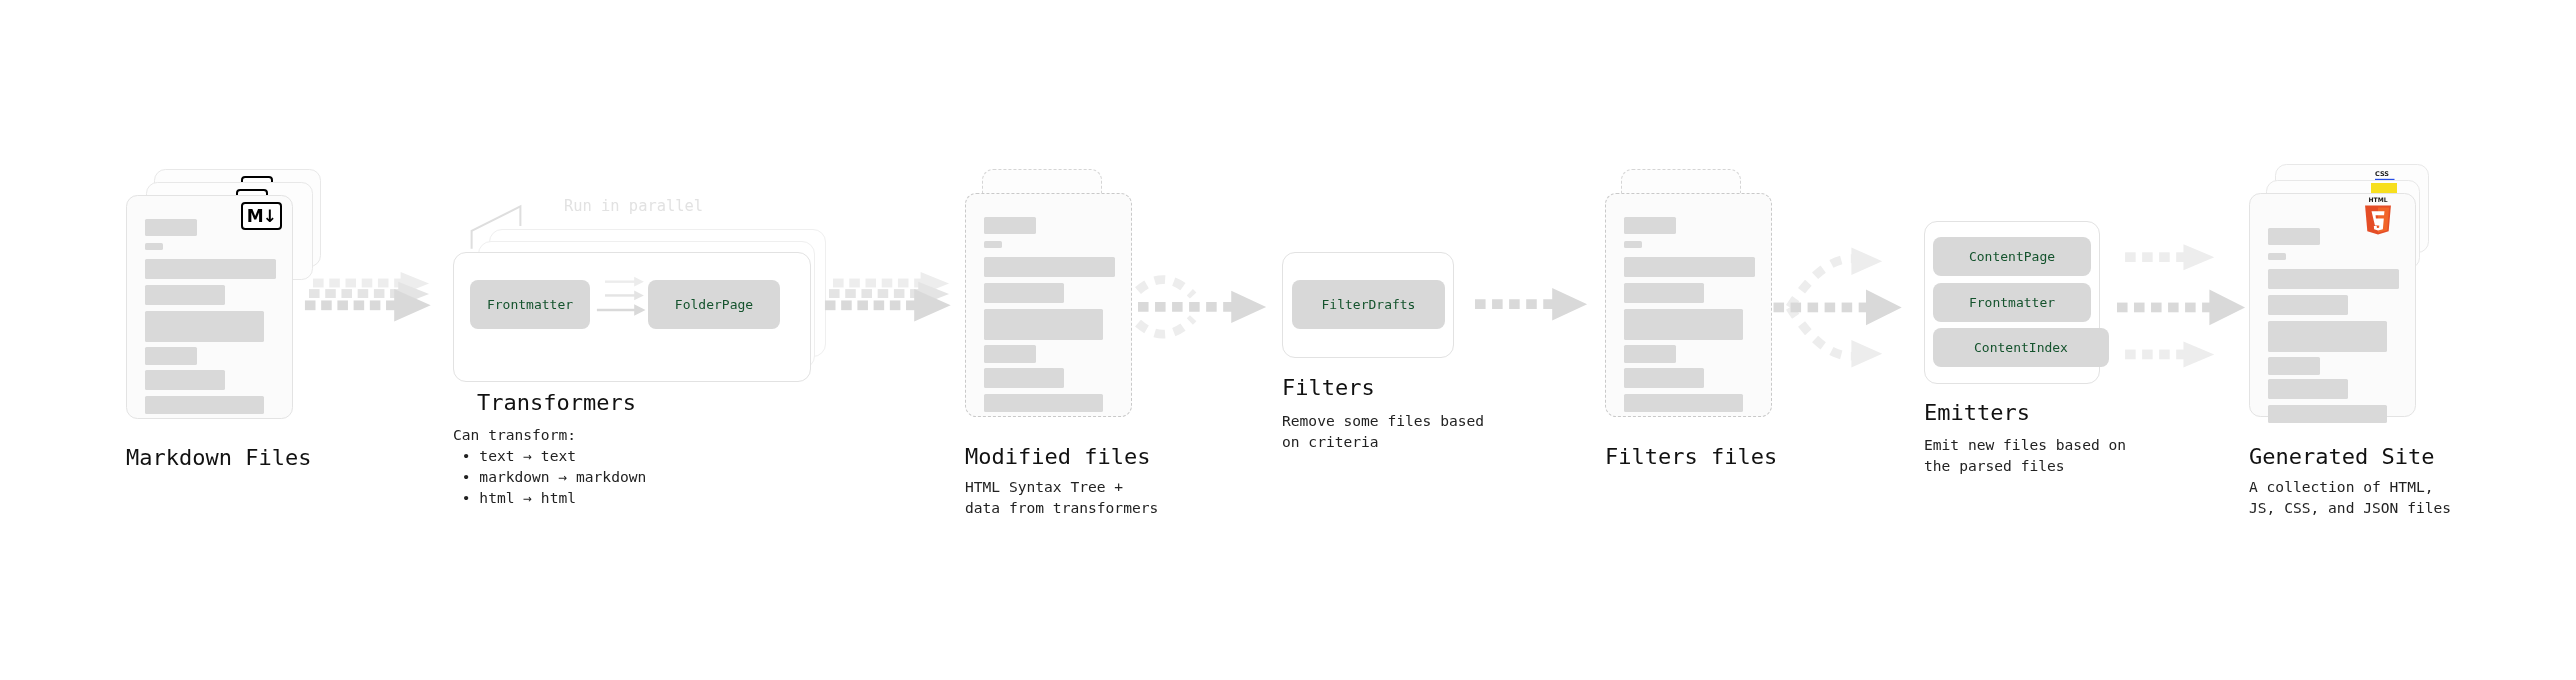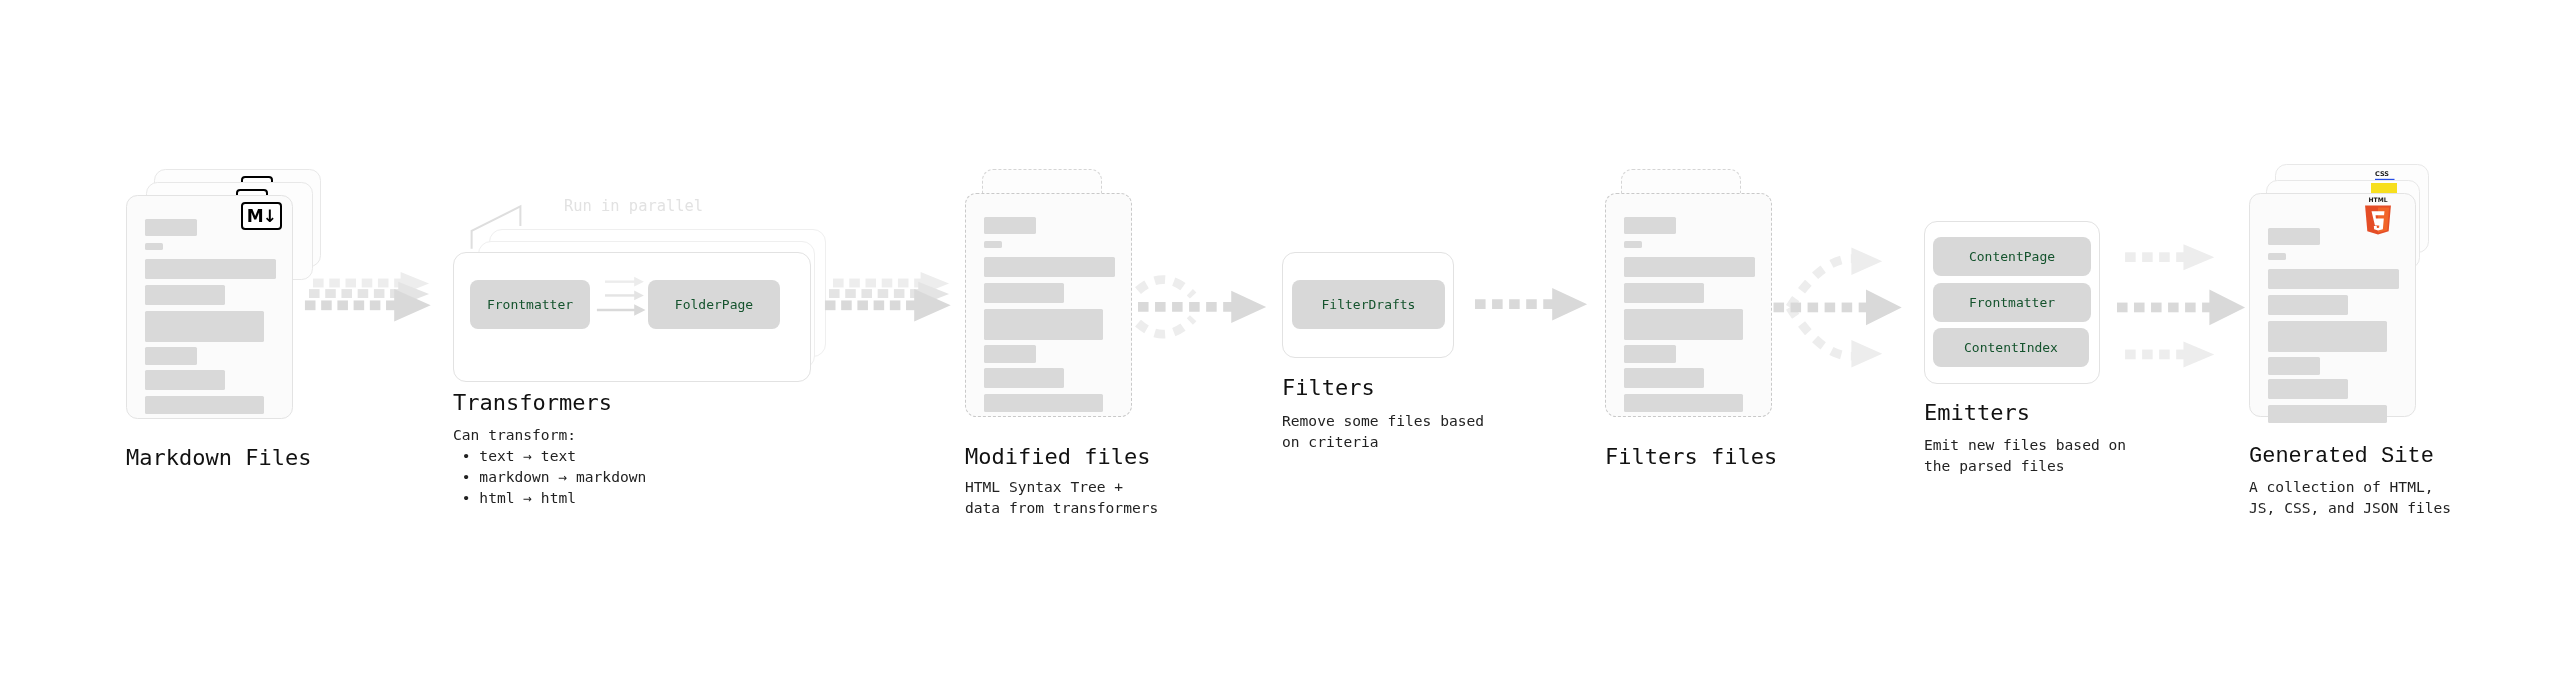--- a/index.html
+++ b/index.html
@@ -199,21 +199,21 @@
       </g>
       <g stroke="#d9d9d9" stroke-width="3" fill="#d9d9d9">
         <line x1="-10" y1="43" x2="38" y2="43"></line>
           <polygon points="36,36 50,43 36,50" stroke="none"></polygon>
       </g>
     </svg>
 
     <div class="chip" style="left:470px;top:280px;width:120px;height:49px;">Frontmatter</div>
     <div class="chip" style="left:648px;top:280px;width:132px;height:49px;">FolderPage</div>
 
-    <div class="title" style="left:453px;top:390px;">Transformers</div>
+    <div class="title" style="left:477px;top:390px;">Transformers</div>
     <div class="sub" style="left:453px;top:424px;">Can transform:
  • text → text
  • markdown → markdown
  • html → html</div>
   </div>
 
   <svg style="left:829px;top:268px;width:146px;height:73px;" viewBox="0 0 180 90" width="146" height="73">
     <g fill="#ededed">
       <rect x="5" y="13" width="13" height="11"></rect>
         <rect x="25" y="13" width="13" height="11"></rect>
@@ -323,21 +323,21 @@
       <rect x="76" y="82" width="13" height="12"></rect>
         <rect x="97" y="82" width="13" height="12"></rect>
       <polygon points="106,66 150,88 106,110"></polygon>
     </g>
   </svg>
 
   <div class="node" style="left:0;top:0;">
     <div class="group" style="left:1924px;top:221px;width:176px;height:163px;"></div>
     <div class="chip" style="left:1933px;top:237px;width:158px;height:39px;">ContentPage</div>
     <div class="chip" style="left:1933px;top:283px;width:158px;height:39px;">Frontmatter</div>
-    <div class="chip" style="left:1933px;top:328px;width:156px;height:39px;">ContentIndex</div>
+    <div class="chip" style="left:1933px;top:328px;width:176px;height:39px;">ContentIndex</div>
     <div class="title" style="left:1924px;top:400px;">Emitters</div>
     <div class="sub" style="left:1924px;top:434px;">Emit new files based on
 the parsed files</div>
   </div>
 
   <svg style="left:2117px;top:236px;width:154px;height:138px;" viewBox="0 0 190 170" width="154" height="138">
     <g fill="#ededed">
       <rect x="10" y="20" width="13" height="12"></rect>
         <rect x="31" y="20" width="13" height="12"></rect>
       <rect x="52" y="20" width="13" height="12"></rect>
@@ -386,19 +386,19 @@
       <div class="line" style="left:18px;top:211px;width:119px;height:18px;"></div>
     </div>
 
     <svg class="html5" style="left:2361px;top:195px;width:34px;height:42px;" viewBox="0 0 42 52">
       <text x="21" y="9" font-size="7.5" font-family="DejaVu Sans, sans-serif" font-weight="bold" fill="#1a1a1a" text-anchor="middle">HTML</text>
       <path d="M5,13 L37,13 L34.2,45 L21,49 L7.8,45 Z" fill="#e44d26"></path>
       <path d="M21,15.5 L34.8,15.5 L32.4,43.5 L21,46.8 Z" fill="#f16529"></path>
       <path d="M13,20 h16 l-0.5,5 h-10.5 l0.4,4 h9.8 l-1.2,13.5 L21,43.8 l-4.8,-1.4 l-0.35,-4 h3.6 l0.17,2 l1.38,0.4 l1.4,-0.4 l0.2,-2.5 h-5.4 Z" fill="#ffffff"></path>
     </svg>
 
-    <div class="title" style="left:2249px;top:444px;font-family:Liberation Mono, monospace;">Generated Site</div>
+    <div class="title" style="left:2249px;top:444px;">Generated Site</div>
     <div class="sub" style="left:2249px;top:476px;">A collection of HTML,
 JS, CSS, and JSON files</div>
   </div>
 
 </div>
 
 
 </body></html>

